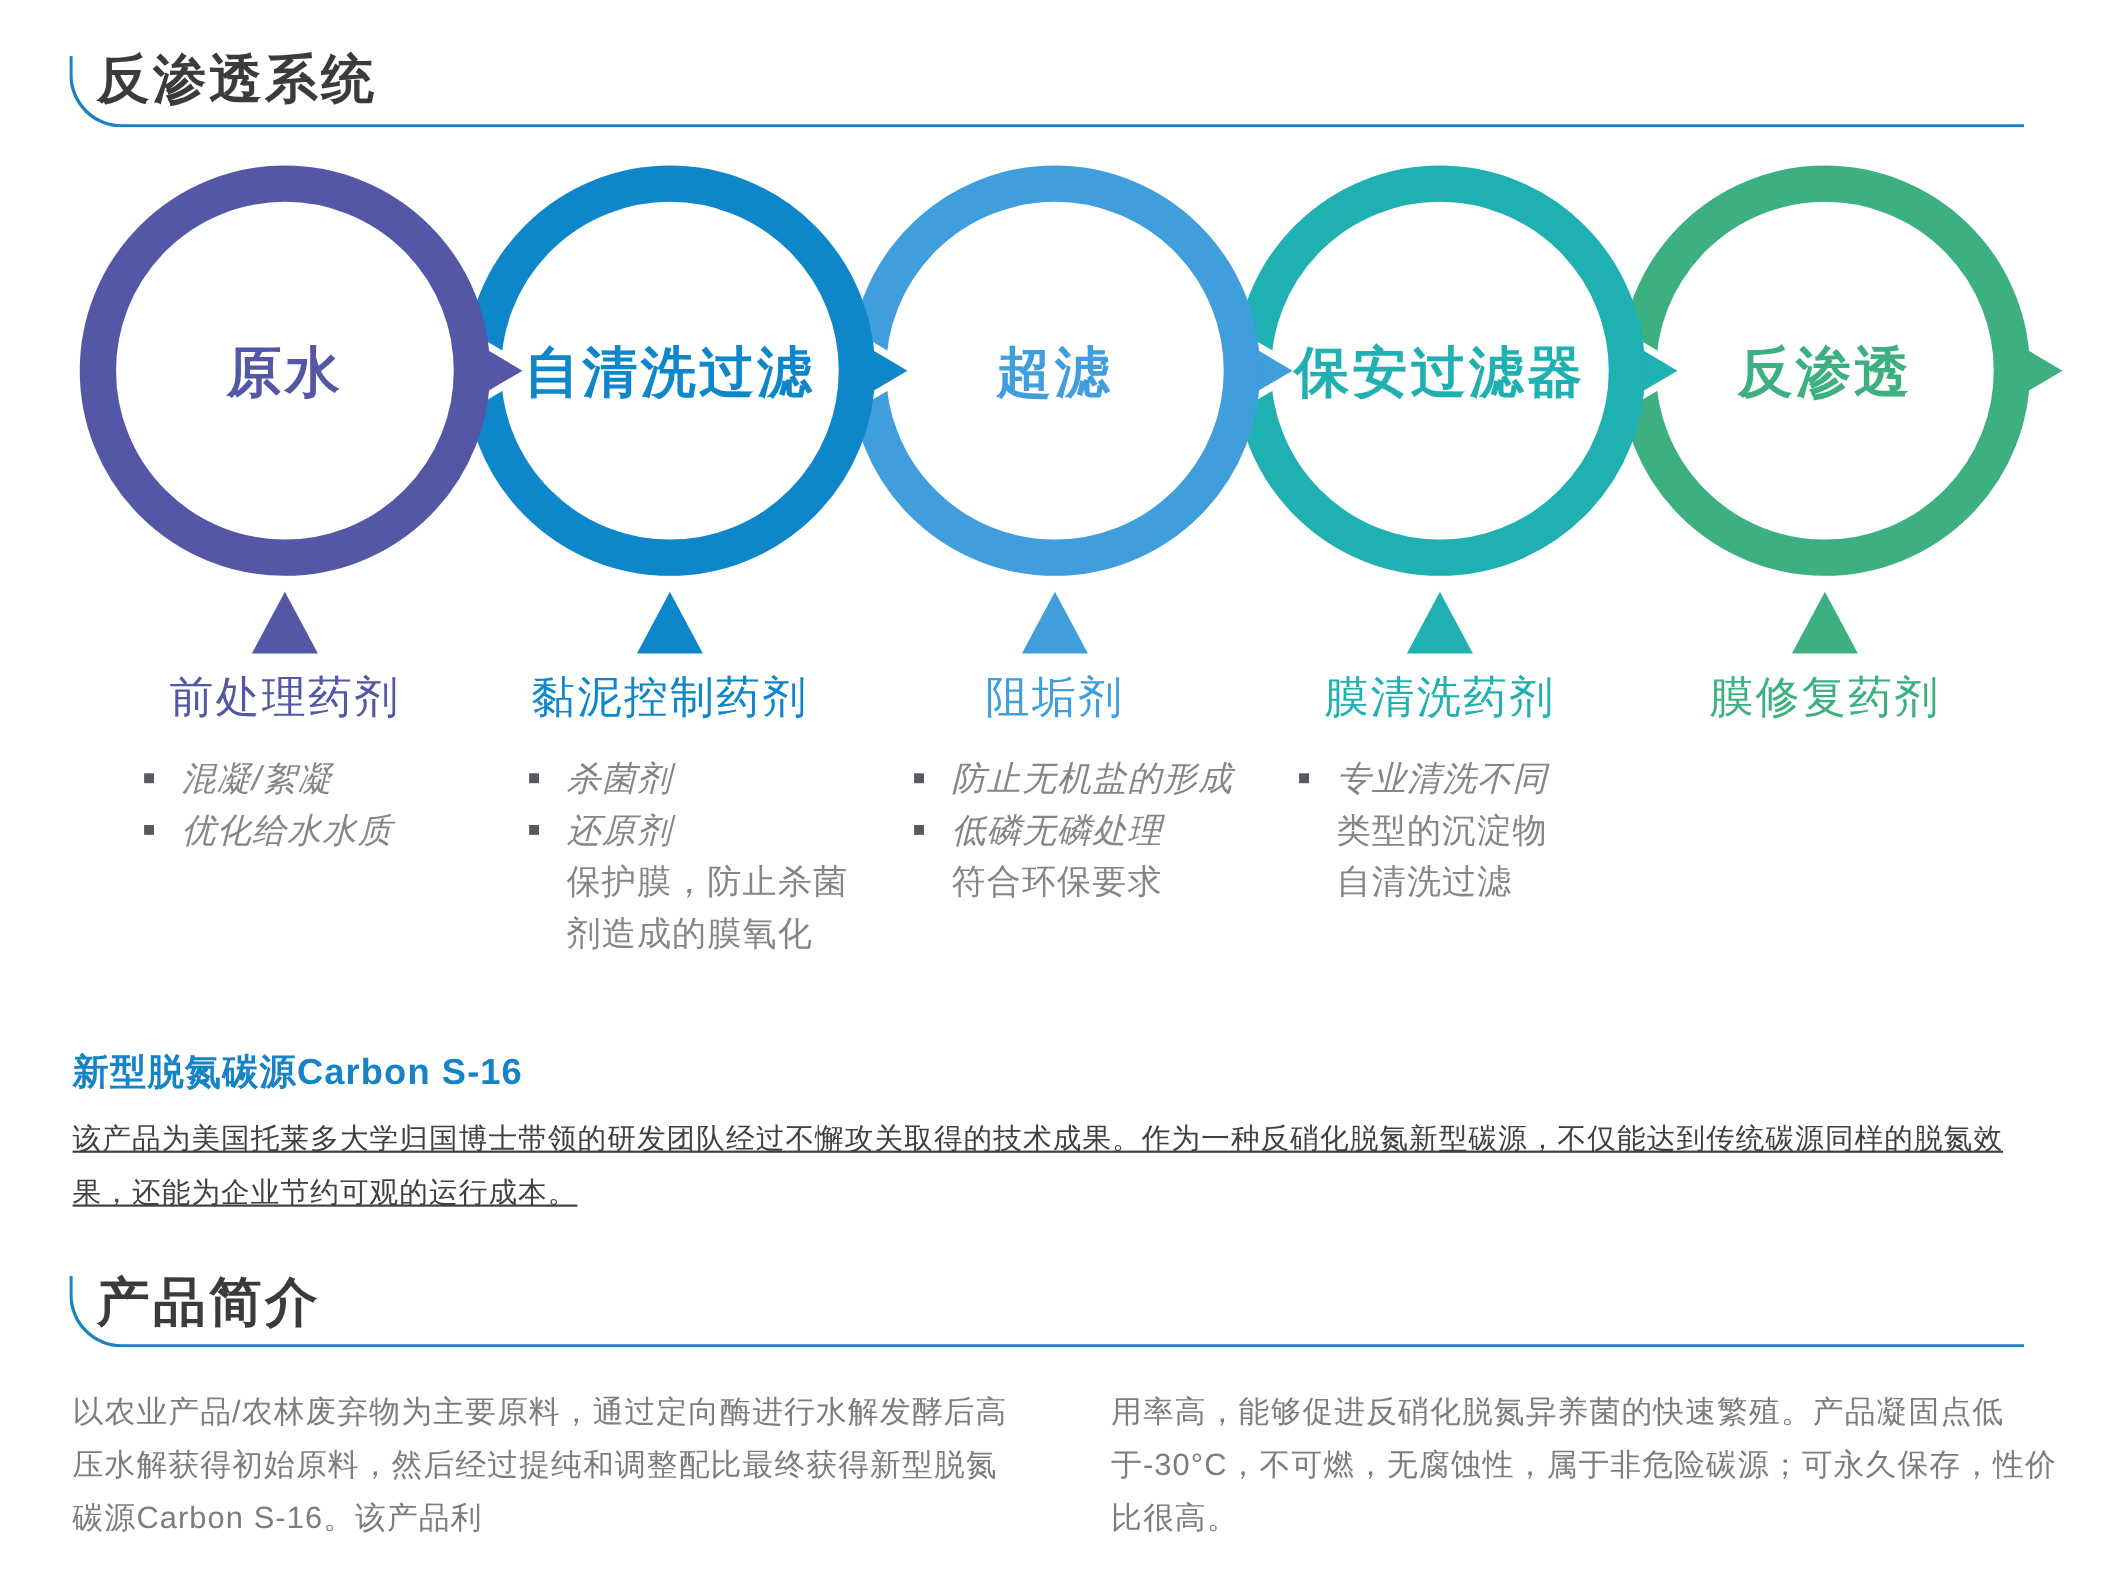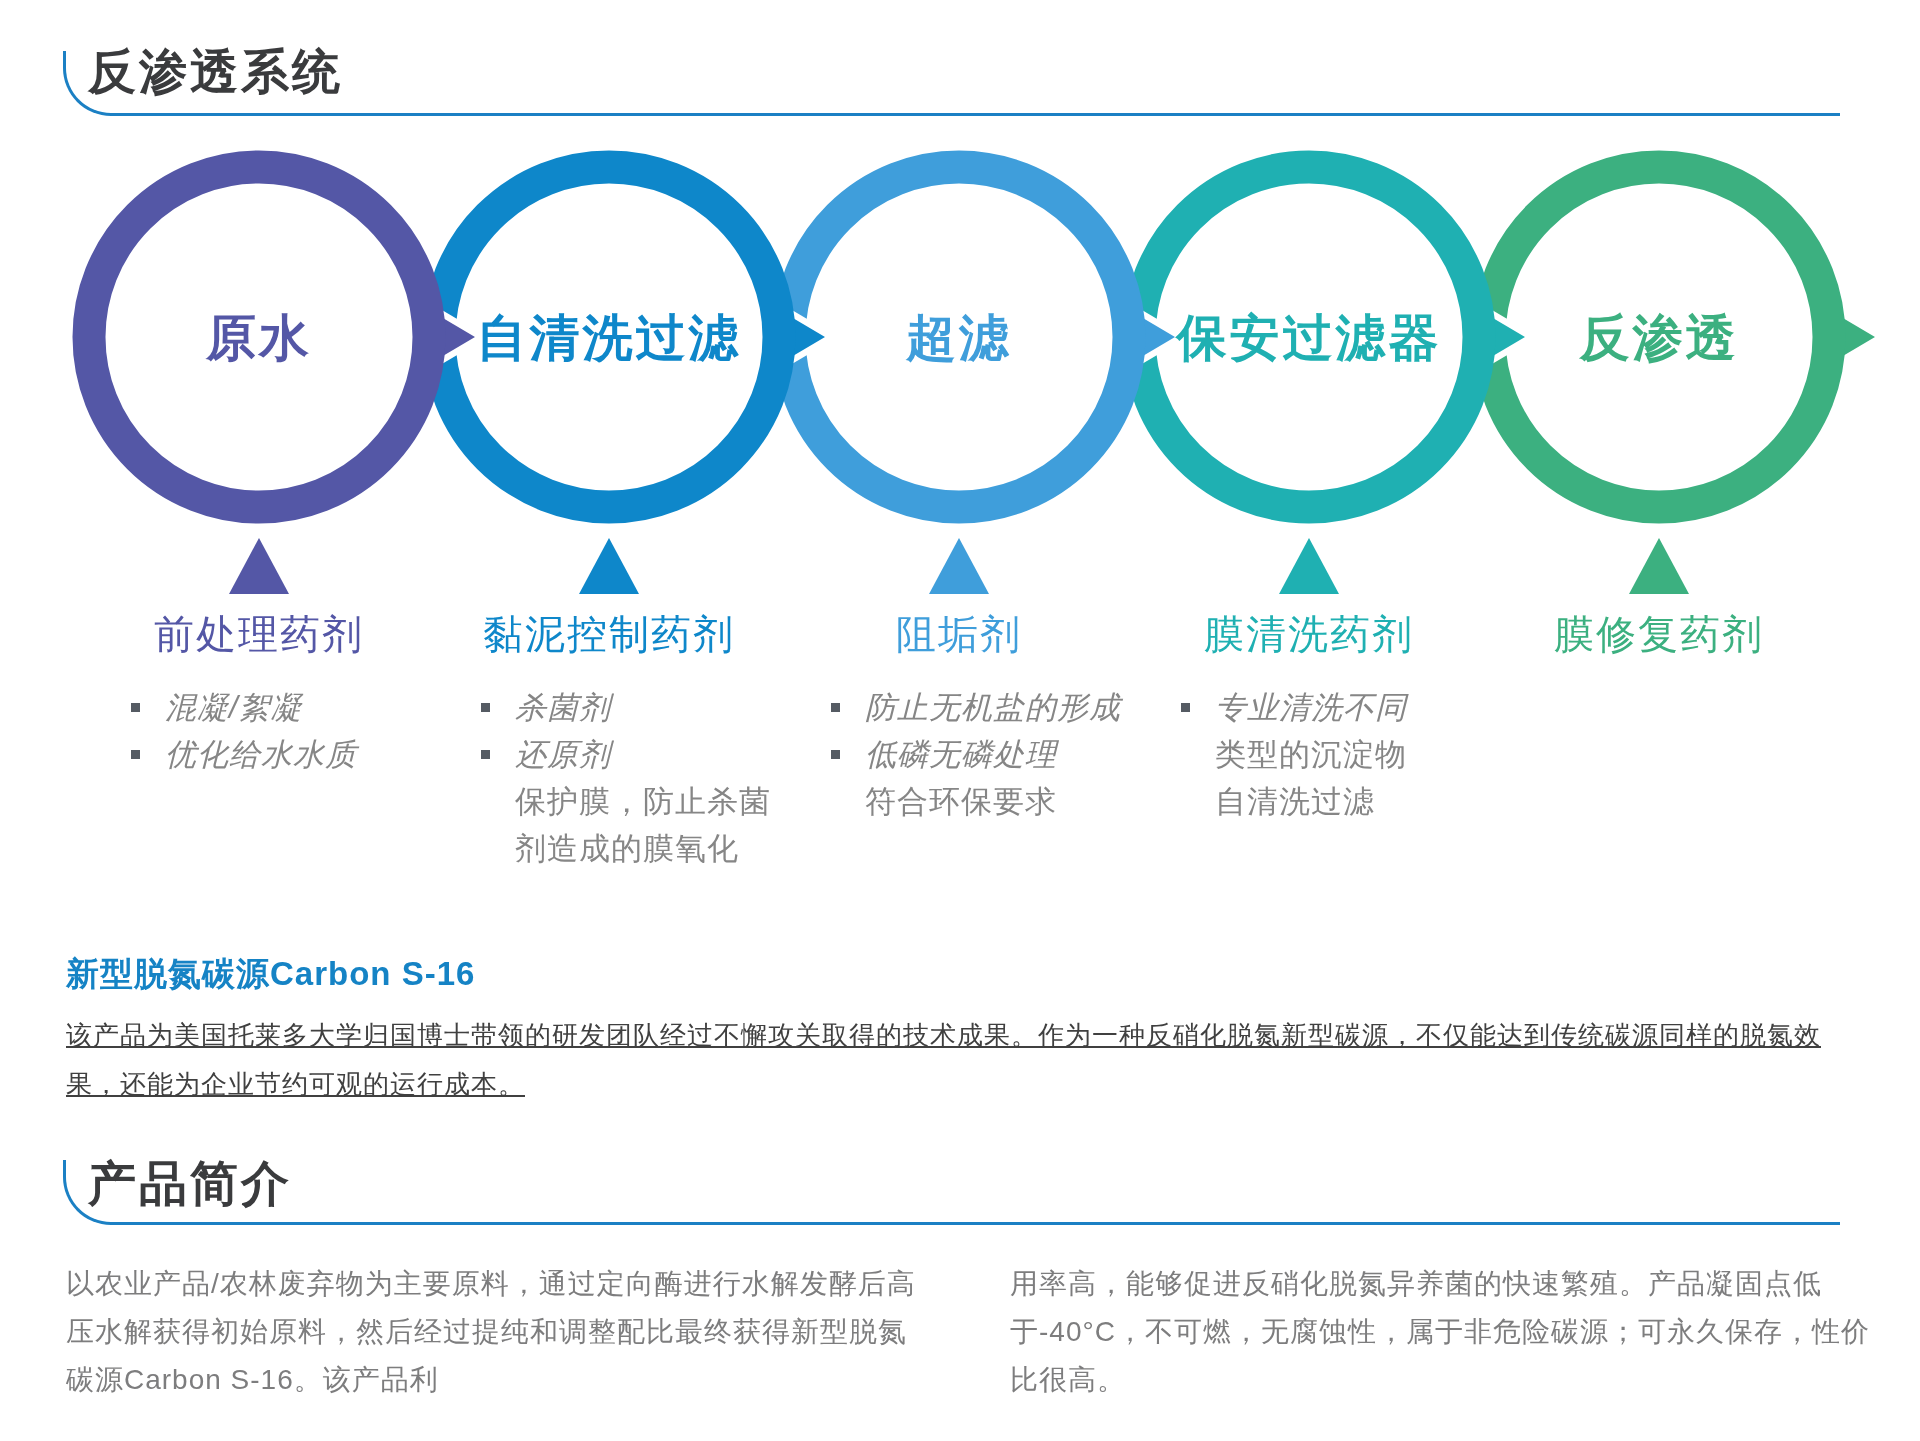--- a/index.html
+++ b/index.html
@@ -119,15 +119,15 @@
 
   <div class="carbon">
     <div class="carbon-title">新型脱氮碳源Carbon S-16</div>
     <p class="carbon-body">该产品为美国托莱多大学归国博士带领的研发团队经过不懈攻关取得的技术成果。作为一种反硝化脱氮新型碳源，不仅能达到传统碳源同样的脱氮效果，还能为企业节约可观的运行成本。</p>
   </div>
 
   <div class="sec-bracket" style="top:1160px"></div>
   <h1 class="sec-title" style="top:1152px">产品简介</h1>
 
   <p class="intro-col intro-left">以农业产品/农林废弃物为主要原料，通过定向酶进行水解发酵后高压水解获得初始原料，然后经过提纯和调整配比最终获得新型脱氮碳源Carbon S-16。该产品利</p>
-  <p class="intro-col intro-right">用率高，能够促进反硝化脱氮异养菌的快速繁殖。产品凝固点低于-40°C，不可燃，无腐蚀性，属于非危险碳源；可永久保存，性价比很高。</p>
+  <p class="intro-col intro-right">用率高，能够促进反硝化脱氮异养菌的快速繁殖。产品凝固点低于-30°C，不可燃，无腐蚀性，属于非危险碳源；可永久保存，性价比很高。</p>
 
 </div>
 
 </body></html>

